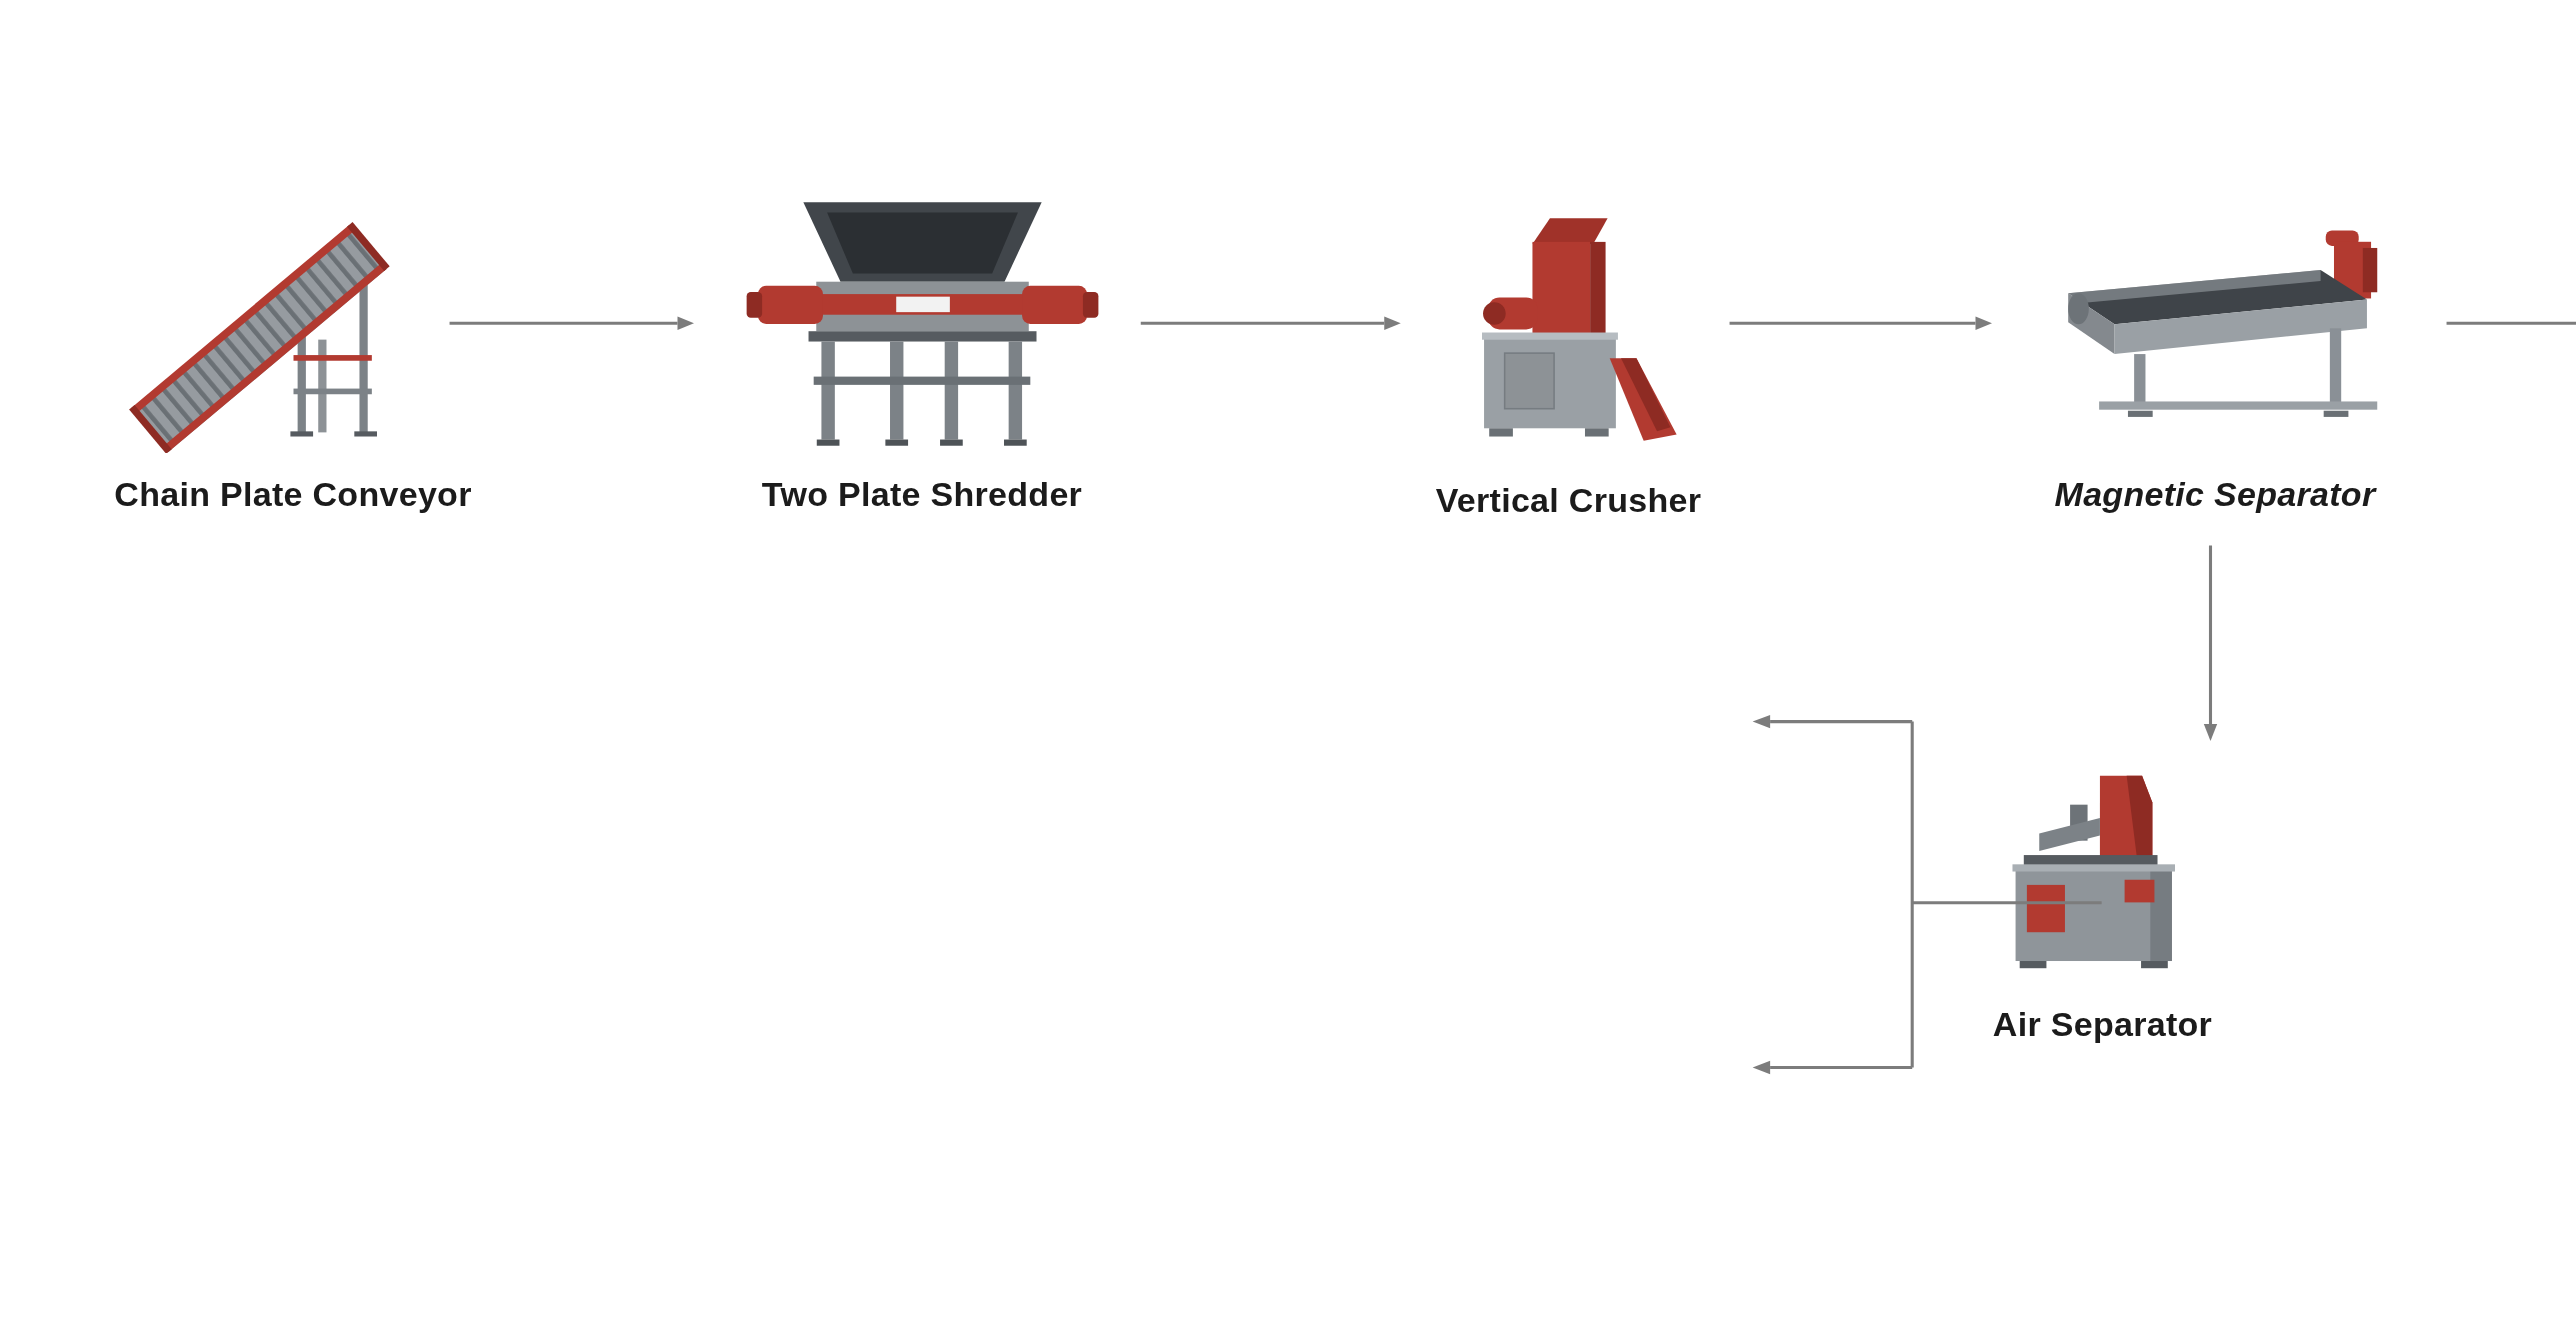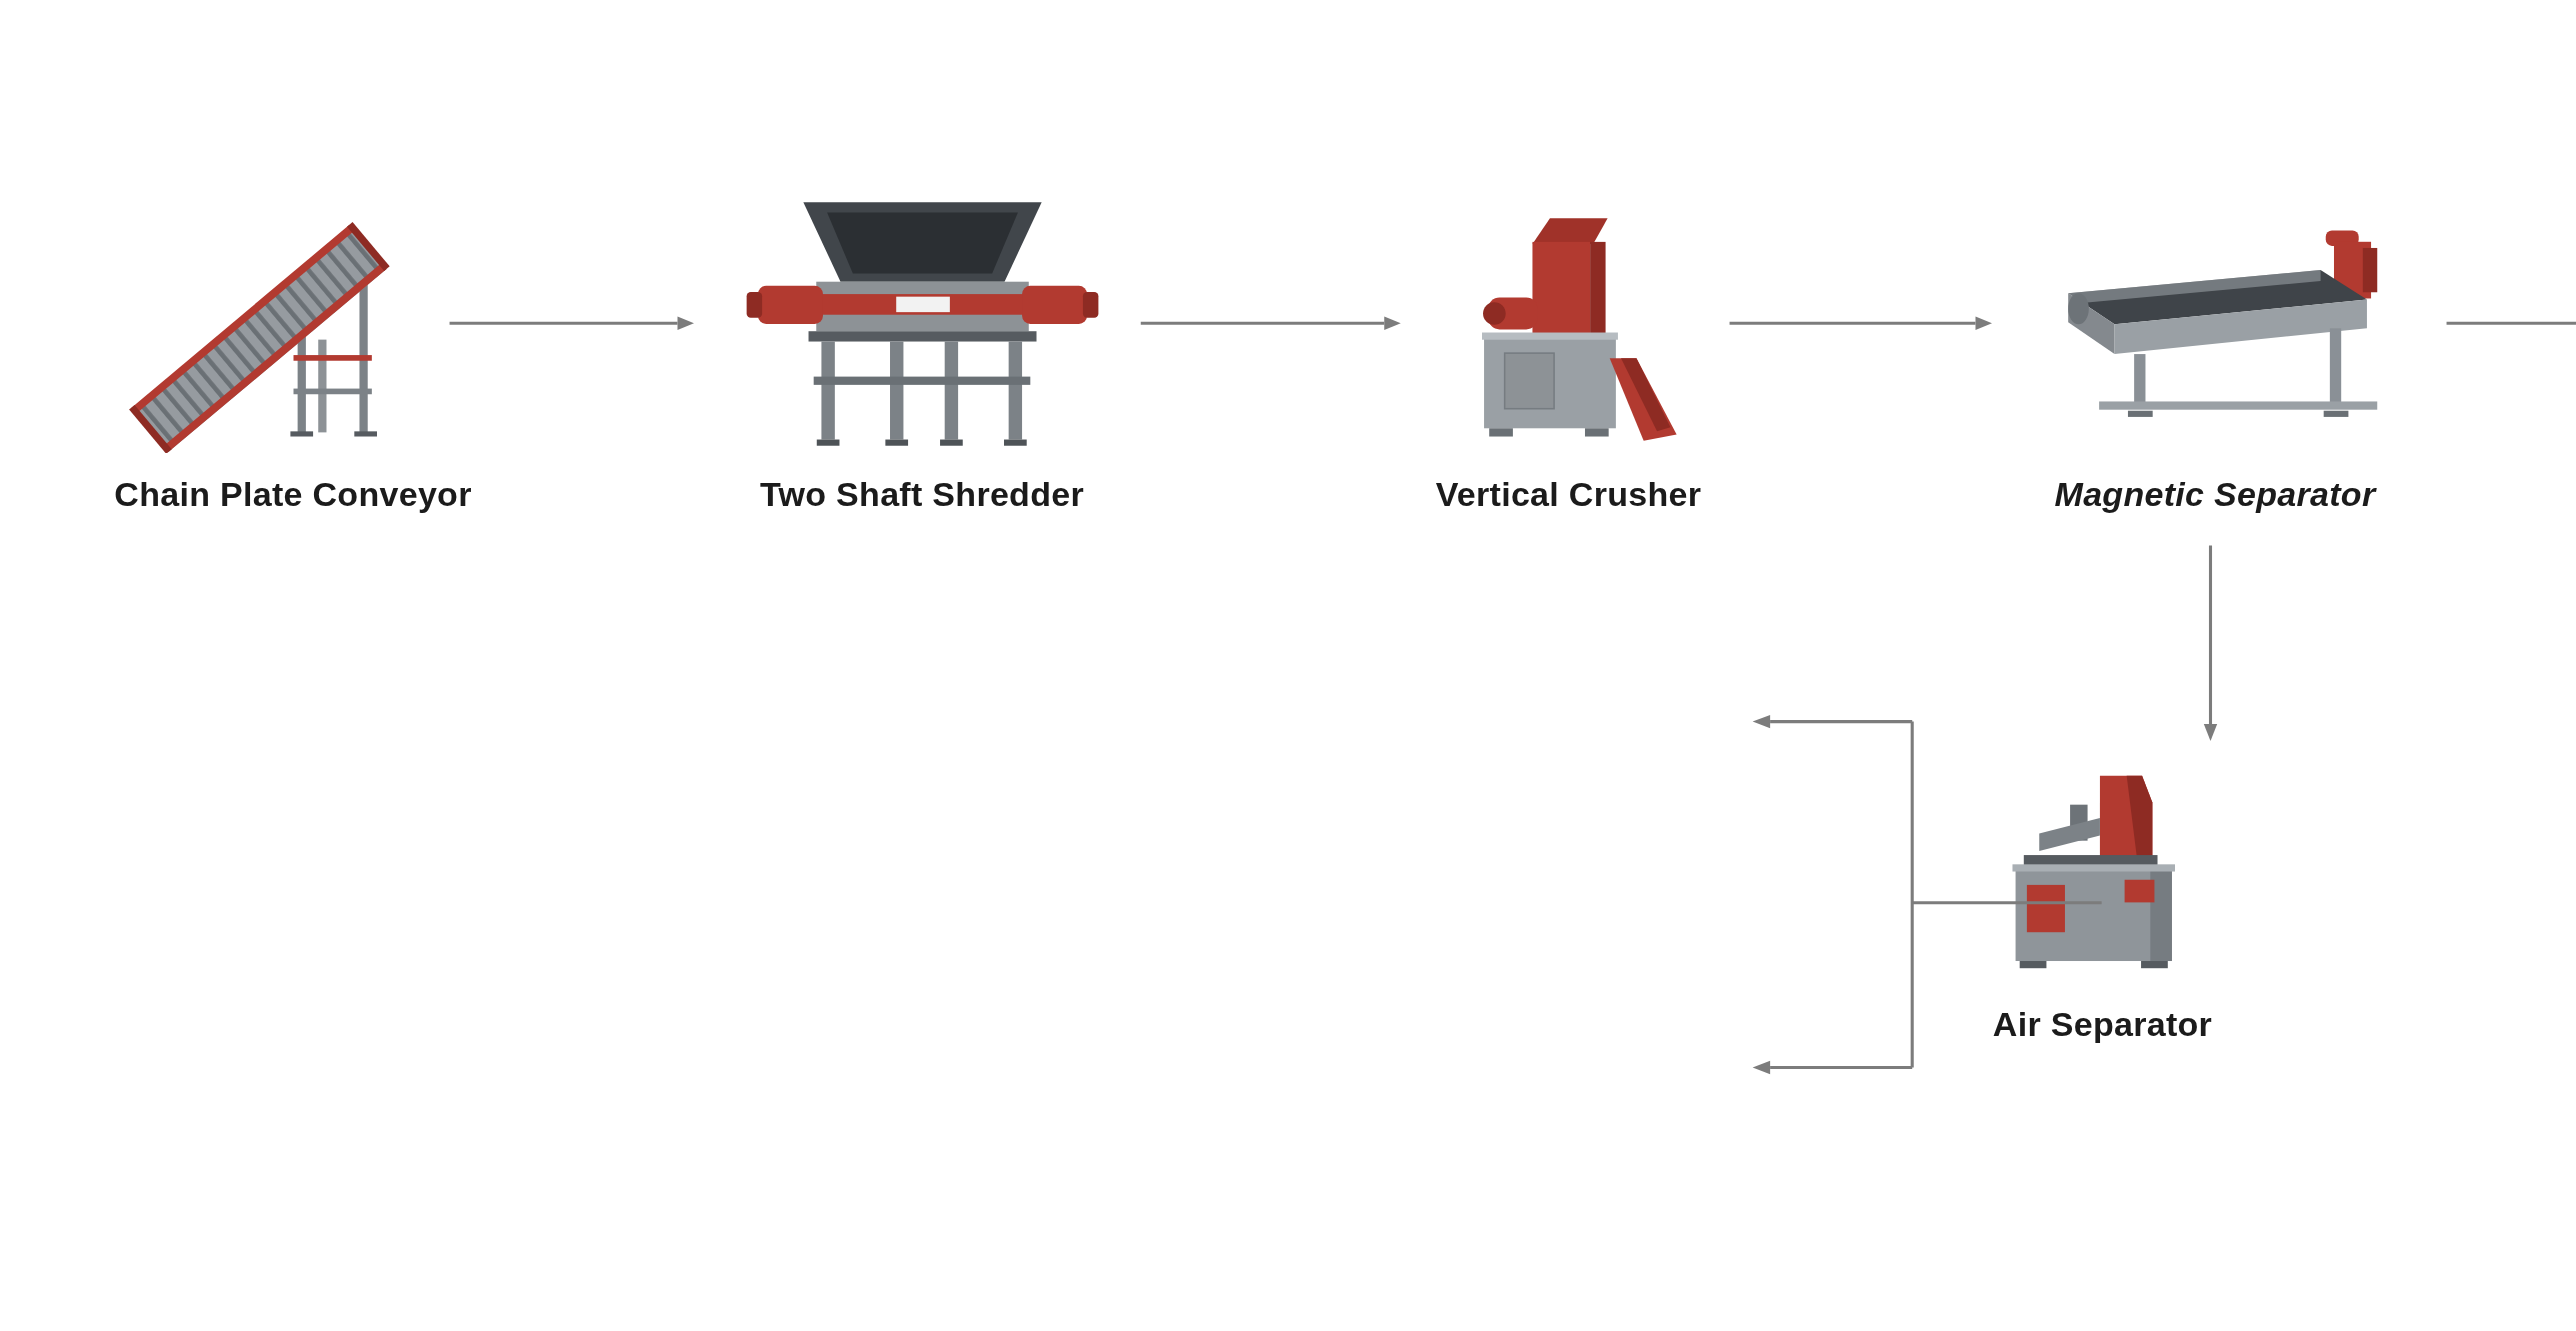--- a/index.html
+++ b/index.html
@@ -32,21 +32,21 @@
     text-align:center;
     white-space:nowrap;
   }
   
   .row1 { top:185px; }
   .row1 .art { height:268px; }
   .row1 figcaption { margin-top:21.6px; }
 
   .node-conveyor   { left:87px;  width:412px; }
   .node-shredder   { left:716px; width:412px; }
-  .node-crusher    { left:1414px; width:309px; }
+  .node-crusher    { left:1414px; width:309px;gap:6px; }
   .node-magnetic   { left:2009px; width:412px;font-style:italic; }
 
   .node-copper     { left:1435px; top:641px; width:309px; }
   .node-copper .art{ height:134px; }
   .node-copper figcaption { margin-top:28px; }
 
   .node-aluminum   { left:1435px; top:997px; width:309px; }
   .node-aluminum .art{ height:134px; }
   .node-aluminum figcaption { margin-top:28px; }
 
@@ -116,21 +116,21 @@
         <rect x="318" y="284" width="26" height="190" fill="#7c8287"></rect>
         <rect x="424" y="284" width="26" height="190" fill="#7c8287"></rect>
         <rect x="548" y="284" width="26" height="190" fill="#7c8287"></rect>
         <rect x="170" y="352" width="420" height="16" fill="#6a7075"></rect>
         <rect x="176" y="474" width="44" height="12" fill="#4e5357"></rect>
         <rect x="309" y="474" width="44" height="12" fill="#4e5357"></rect>
         <rect x="415" y="474" width="44" height="12" fill="#4e5357"></rect>
         <rect x="539" y="474" width="44" height="12" fill="#4e5357"></rect>
       </svg>
     </div>
-    <figcaption>Two Shaft Shredder</figcaption>
+    <figcaption>Two Plate Shredder</figcaption>
   </figure>
 
   <figure class="node row1 node-crusher">
     <div class="art">
       <svg viewBox="0 0 440 470" width="227" height="242">
 
         <polygon points="150,64 268,64 296,14 184,14" fill="#a03229"></polygon>
         <rect x="150" y="60" width="112" height="190" fill="#b23a30"></rect>
         <rect x="262" y="60" width="30" height="190" fill="#8e2b23"></rect>
 

